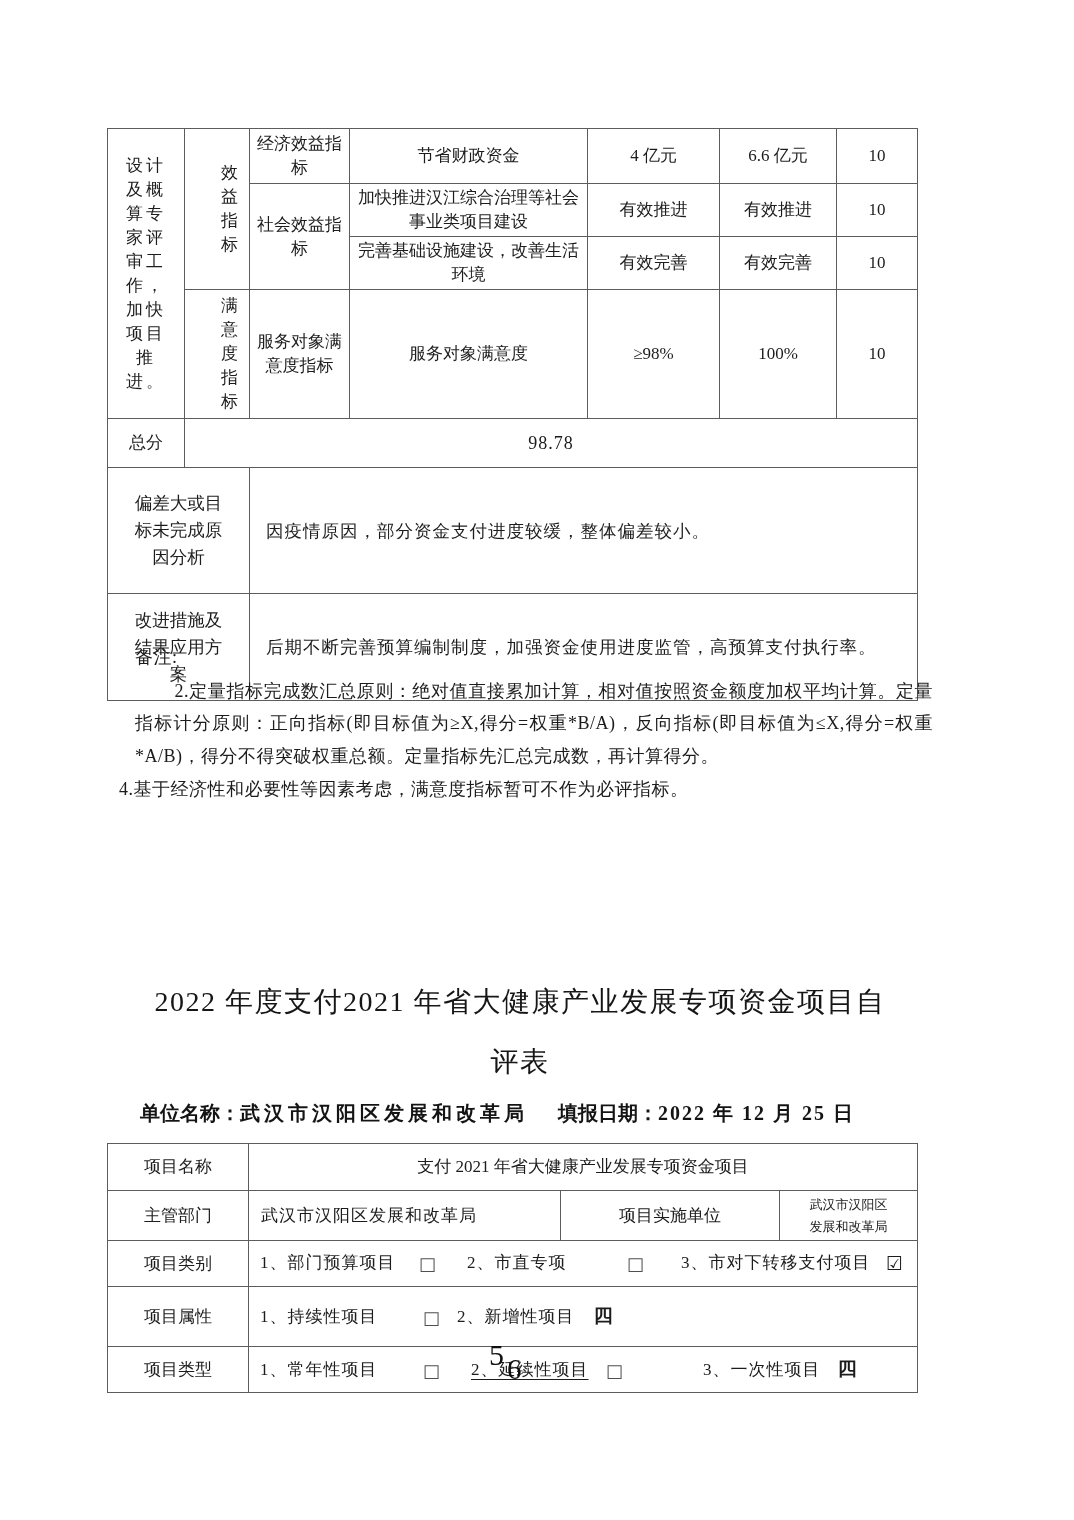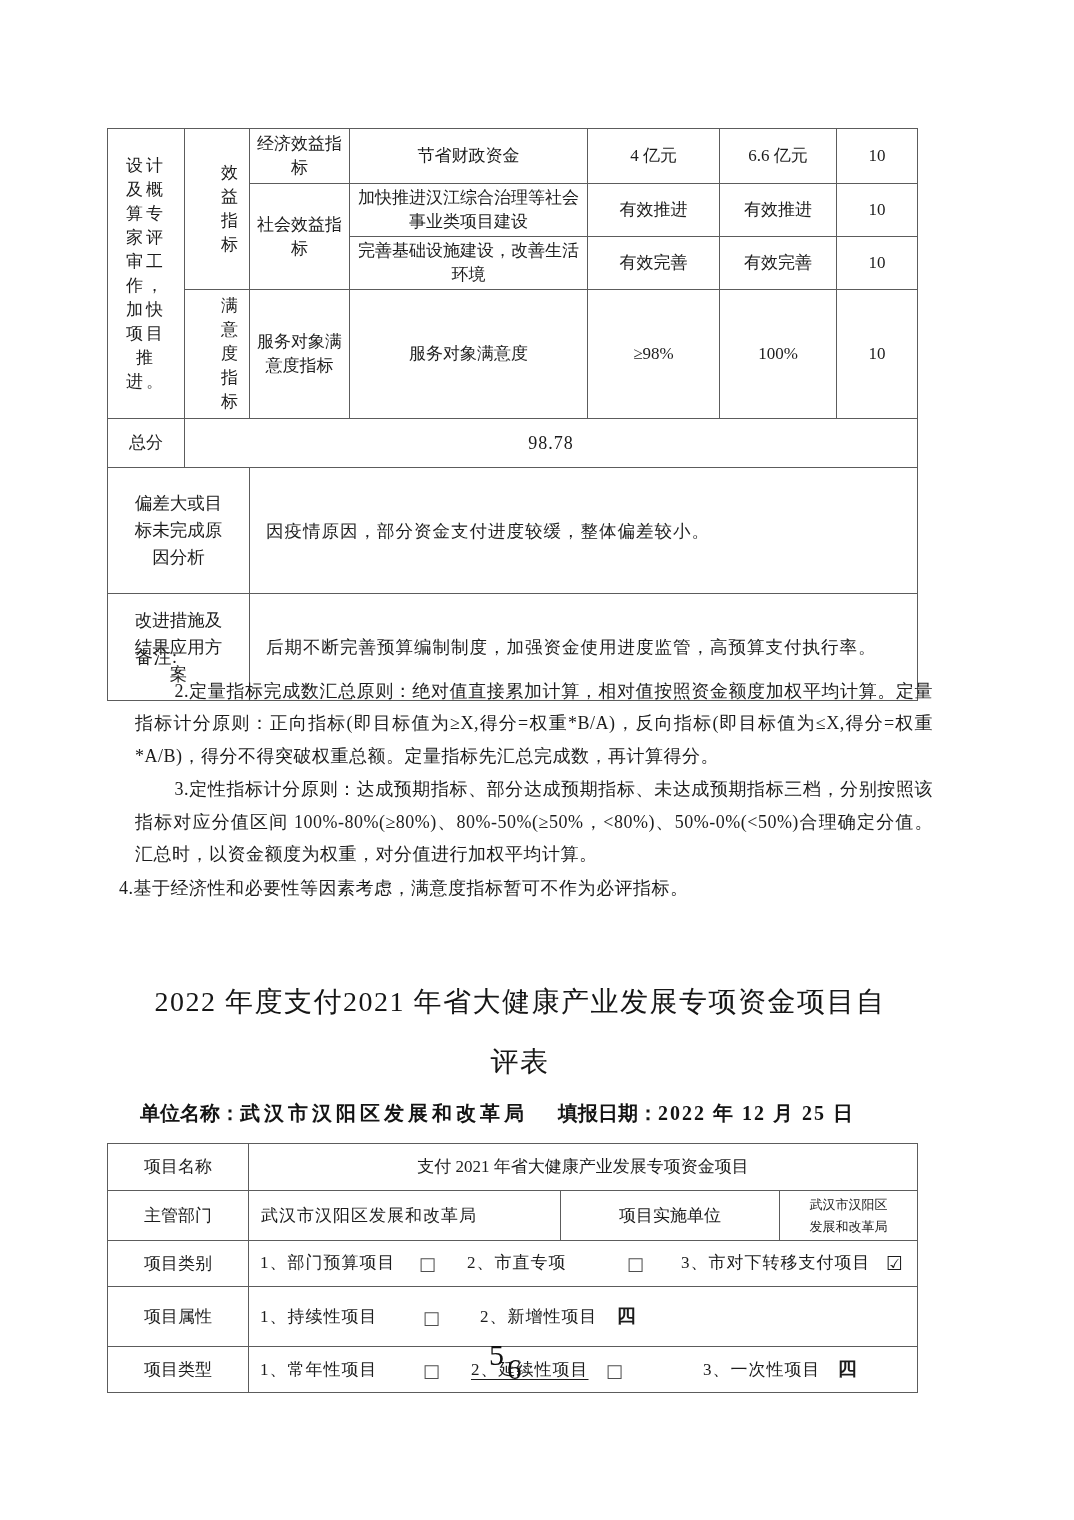--- a/index.html
+++ b/index.html
@@ -125,21 +125,20 @@
     <tr style="height:107px">
       <td colspan="2" class="lbl2">改进措施及结果应用方案</td>
       <td colspan="5" class="free-text">后期不断完善预算编制制度，加强资金使用进度监管，高预算支付执行率。</td>
     </tr>
   </tbody>
     </table>
 
   <div class="notes">
     <p class="flush">备注:</p>
     <p>2.定量指标完成数汇总原则：绝对值直接累加计算，相对值按照资金额度加权平均计算。定量指标计分原则：正向指标(即目标值为≥X,得分=权重*B/A)，反向指标(即目标值为≤X,得分=权重*A/B)，得分不得突破权重总额。定量指标先汇总完成数，再计算得分。</p>
-    <p>3.定性指标计分原则：达成预期指标、部分达成预期指标、未达成预期指标三档，分别按照该指标对应分值区间 100%-80%(≥80%)、80%-50%(≥50%，&lt;80%)、50%-0%(&lt;50%)合理确定分值。汇总时，以资金额度为权重，对分值进行加权平均计算。</p>
     <p class="flush outdent">4.基于经济性和必要性等因素考虑，满意度指标暂可不作为必评指标。</p>
   </div>
 
   <div class="form-title">
     <div>2022 年度支付2021 年省大健康产业发展专项资金项目自</div>
     <div>评表</div>
   </div>
 
   <div class="unit-line">
     <span>单位名称：</span><span class="kai">武汉市汉阳区发展和改革局</span><span class="date-lbl">填报日期：</span><span class="date-val">2022 年 12 月 25 日</span>
@@ -175,21 +174,21 @@
         <span class="mark empty" style="margin-left:55px">□</span>
         <span class="opt-text" style="margin-left:32px">3、市对下转移支付项目</span>
         <span class="mark" style="margin-left:10px">☑</span>
       </td>
     </tr>
     <tr style="height:60px">
       <td>项目属性</td>
       <td colspan="3" class="opts">
         <span class="opt-text">1、持续性项目</span>
         <span class="mark empty" style="margin-left:40px">□</span>
-        <span class="opt-text" style="margin-left:35px">2、新增性项目</span>
+        <span class="opt-text" style="margin-left:12px">2、新增性项目</span>
         <span class="mark si" style="margin-left:14px">四</span>
       </td>
     </tr>
     <tr style="height:46px">
       <td>项目类型</td>
       <td colspan="3" class="opts">
         <span class="opt-text">1、常年性项目</span>
         <span class="mark empty" style="margin-left:40px">□</span>
         <span class="opt-text u" style="margin-left:26px">2、延续性项目</span>
         <span class="mark empty" style="margin-left:12px">□</span>

